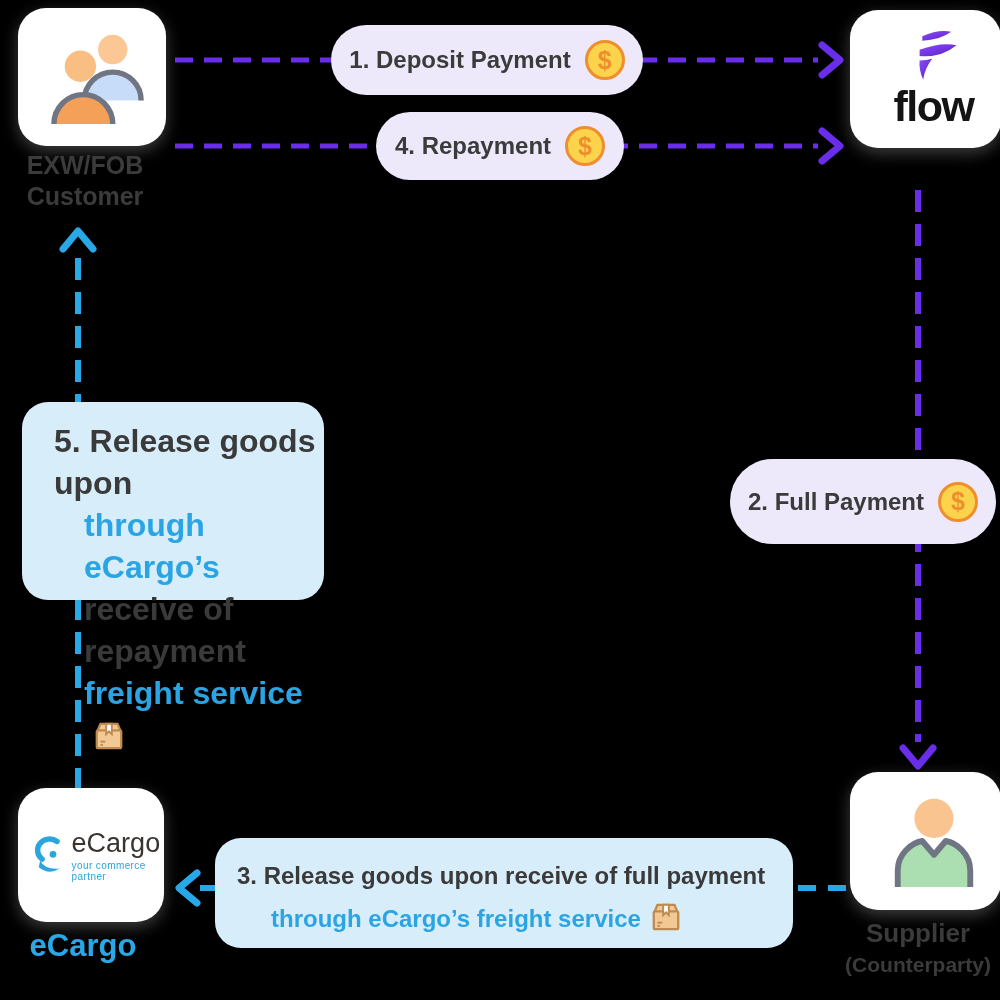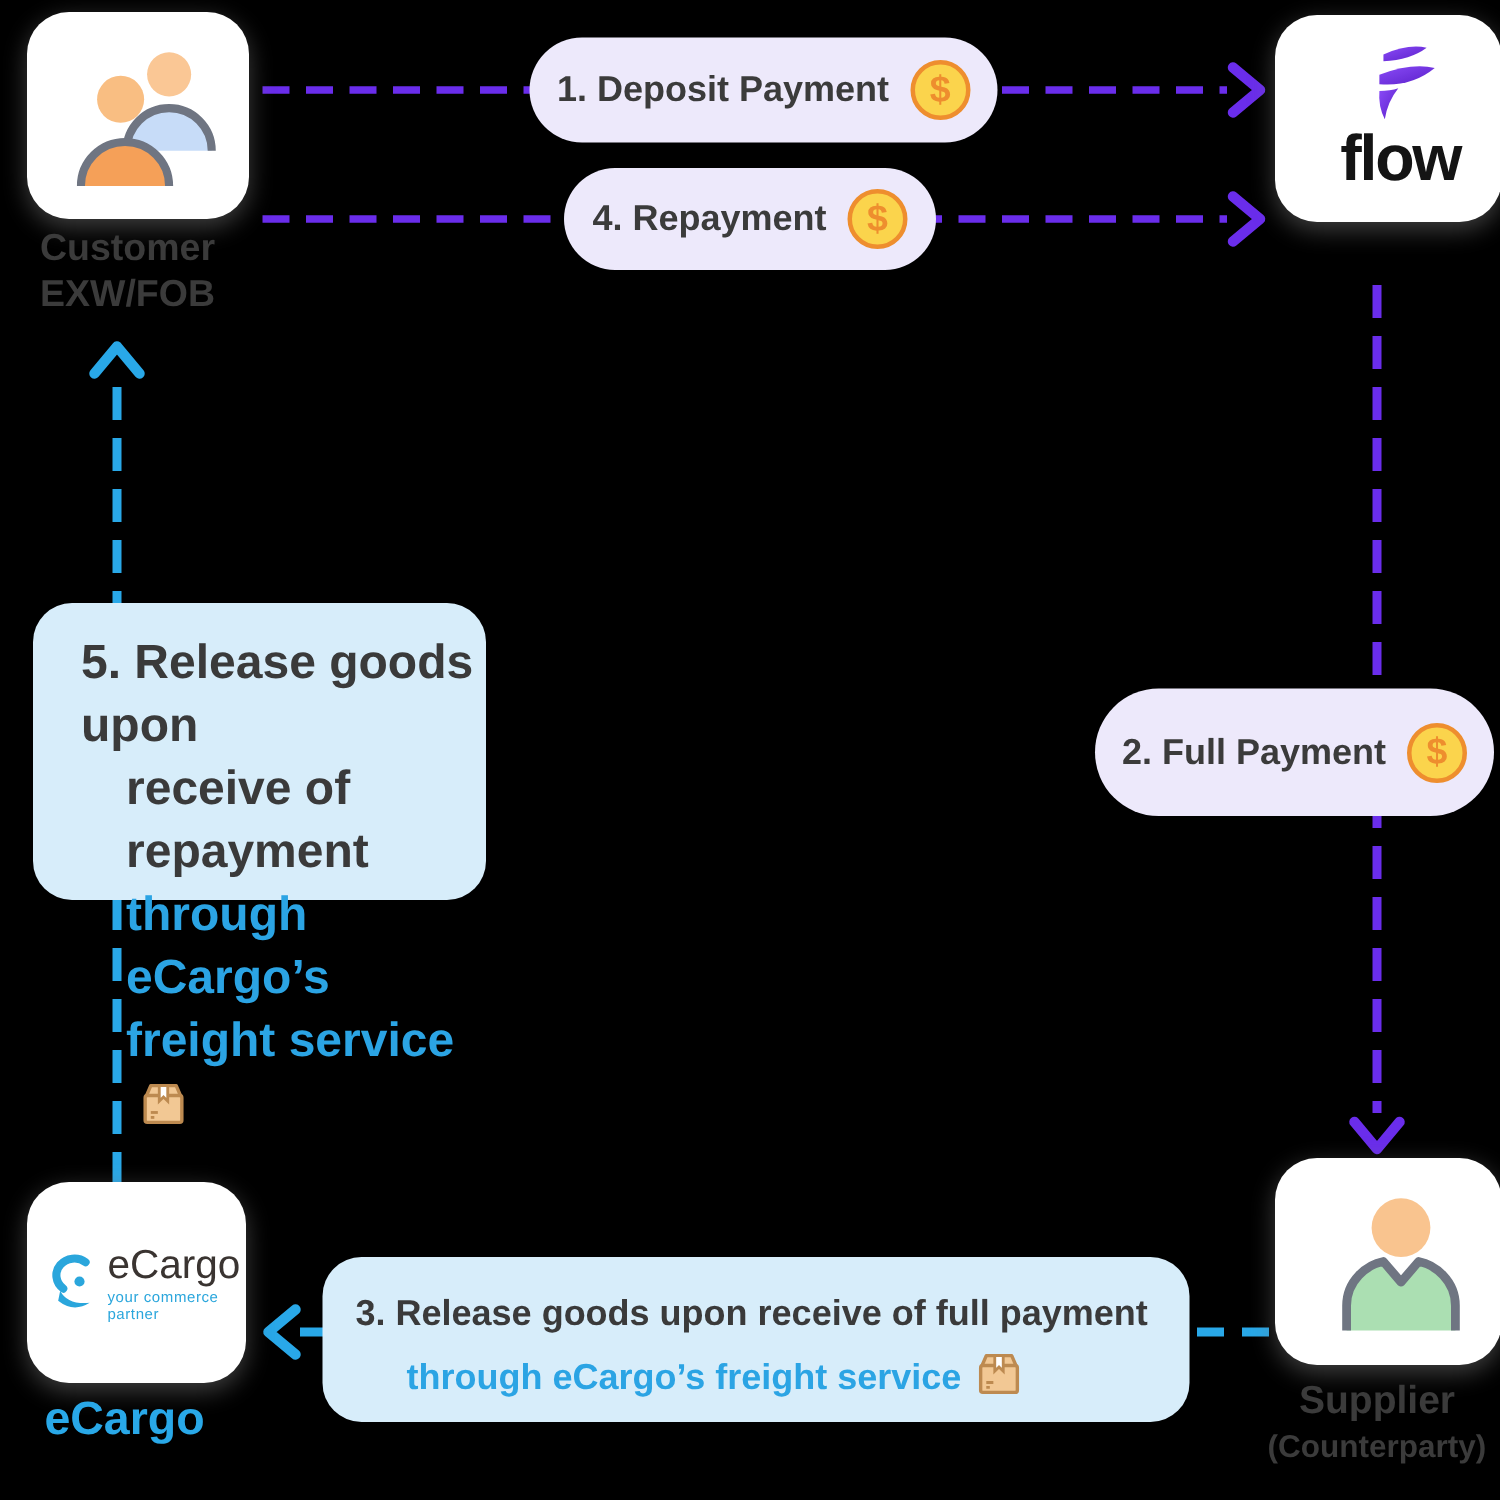--- a/index.html
+++ b/index.html
@@ -27,21 +27,21 @@
   #supplier-label { left:824px; top:918px; width:188px; font-size:26px; line-height:31px; }
   #supplier-label .sub { font-size:21px; }
   #ecargo-caption { left:4px; top:928px; width:158px; font-size:31px; color:#29a8e8; }
 
   
   .pill {
     position:absolute; z-index:2; background:#ede9fb; border-radius:44px;
     display:flex; align-items:center; justify-content:center; gap:14px;
     color:#3b3b3b; font-size:24px; font-weight:600;
   }
-  #pill-deposit      { left:353px; top:25px;  width:312px; height:70px; }
+  #pill-deposit      { left:331px; top:25px;  width:312px; height:70px; }
   #pill-repayment    { left:376px; top:112px; width:248px; height:68px; }
   #pill-full-payment { left:730px; top:459px; width:266px; height:85px; }
 
   .coin {
     width:40px; height:40px; box-sizing:border-box; border-radius:50%;
     background:#fbd44c; border:3px solid #ee8e2e; color:#ee8e2e;
     font-weight:bold; font-size:25px; line-height:1;
     display:flex; align-items:center; justify-content:center; flex:0 0 auto;
   }
 
@@ -101,22 +101,22 @@
 
   <div class="card" id="customer-card">
     <svg width="98" height="98" viewBox="0 0 100 100">
       <circle cx="63" cy="22" r="15" fill="#FAC795"></circle>
       <path d="M34,74 a29,29 0 0 1 58,0" fill="#C7DCF8" stroke="#6F7582" stroke-width="5.5"></path>
       <circle cx="30" cy="39" r="16" fill="#F9BE82"></circle>
       <path d="M3,98 a30,30 0 0 1 60,0" fill="#F5A058" stroke="#6F7582" stroke-width="5.5"></path>
     </svg>
   </div>
   <div class="node-label" id="customer-label">
+    <div>EXW/FOB</div>
     <div>Customer</div>
-    <div>EXW/FOB</div>
   </div>
 
   <div class="card" id="flow-card">
     <svg width="54" height="58" viewBox="0 0 60 64">
       <defs>
         <linearGradient id="fg" x1="0" y1="0" x2="1" y2="1">
           <stop offset="0" stop-color="#8A4BF7"></stop>
             <stop offset="1" stop-color="#5A1FC9"></stop>
         </linearGradient>
       </defs>
@@ -137,22 +137,22 @@
     <span class="coin">$</span>
   </div>
 
   <div class="pill" id="pill-full-payment">
     <span>2. Full Payment</span>
     <span class="coin">$</span>
   </div>
 
   <div class="infobox" id="box-release-repayment">
     <div>5. Release goods upon</div>
+    <div class="indent blue-text">through eCargo’s</div>
     <div class="indent">receive of repayment</div>
-    <div class="indent blue-text">through eCargo’s</div>
     <div class="indent blue-text">
       <span>freight service</span><svg class="pkg" width="34" height="32" viewBox="0 0 36 34">
           <path d="M6,11 L9,4 H27 L30,11" fill="#F2C894" stroke="#BD8A50" stroke-width="2.4" stroke-linejoin="round"></path>
           <rect x="5" y="11" width="26" height="19" rx="1.5" fill="#F2C894" stroke="#BD8A50" stroke-width="2.4"></rect>
           <path d="M15,4 H21 V15 L18,12 L15,15 Z" fill="#fff" stroke="#BD8A50" stroke-width="2"></path>
           <line x1="9" y1="23" x2="14" y2="23" stroke="#BD8A50" stroke-width="2"></line>
           <line x1="9" y1="26.5" x2="11.5" y2="26.5" stroke="#BD8A50" stroke-width="2"></line>
         </svg>
     </div>
   </div>

